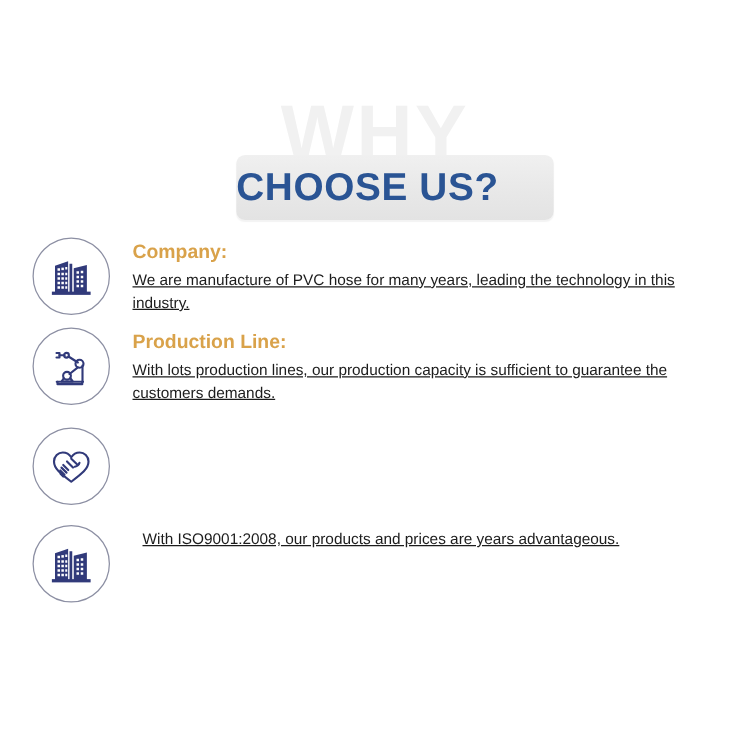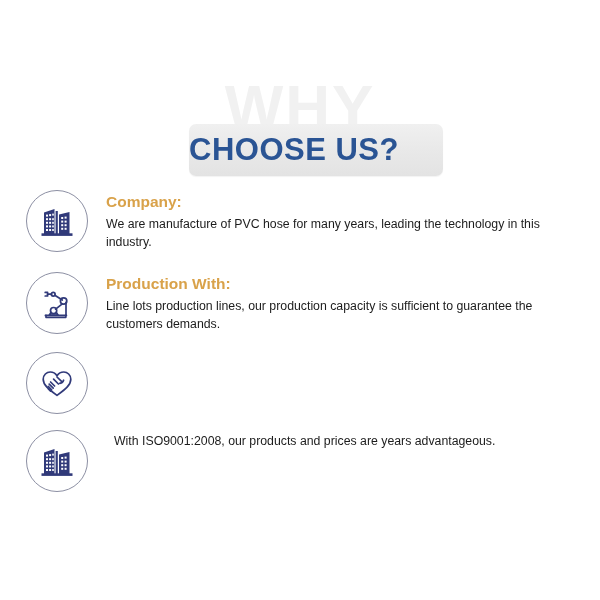--- a/index.html
+++ b/index.html
@@ -58,21 +58,21 @@
   
   .features {
     position: relative;
     padding: 0 24px 0 26px;
   }
   .feature {
     display: flex;
     align-items: flex-start;
     margin-bottom: 18px;
   }
-  .feature.f1 { margin-bottom: 20px; }
+  .feature.f1 { margin-bottom: 10px; }
   .feature.f2 { margin-bottom: 18px; }
   .feature.f3 { margin-bottom: 16px; }
 
   .icon-circle {
     flex: 0 0 auto;
     width: 60px;
     height: 60px;
     border-radius: 50%;
     border: 1px solid #8c8fa3;
     background: #ffffff;
@@ -94,20 +94,21 @@
     color: #d9a24a;
     margin: 0 0 5px 0;
     line-height: 1.15;
   }
   .feature-desc {
     font-size: 12.3px;
     color: #1c1c1c;
     line-height: 1.45;
     margin: 0;
     max-width: 470px;
+    text-decoration: underline;
   }
   .feature.f3 .feature-desc,
   .feature.f4 .feature-desc {
     padding-left: 8px;
   }
 </style>
 </head>
 <body>
 
 <div class="banner">
@@ -188,22 +189,22 @@
           <path d="M13.0 28.6 L11.2 31.2 L20.2 31.2 L18.3 28.6"></path>
 
           <path d="M7.4 31.4 L28.4 31.4"></path>
           <path d="M8.0 31.4 L8.0 33.3 L27.8 33.3 L27.8 31.4"></path>
 
           <path d="M28.0 18.4 L28.0 31.3"></path>
         </g>
       </svg>
     </div>
     <div class="feature-body">
-      <p class="feature-title">Production With:</p>
-      <p class="feature-desc">Line lots production lines, our production capacity is sufficient to guarantee the customers demands.</p>
+      <p class="feature-title">Production Line:</p>
+      <p class="feature-desc">With lots production lines, our production capacity is sufficient to guarantee the customers demands.</p>
     </div>
   </div>
 
   <div class="feature f3">
     <div class="icon-circle">
       <svg width="38" height="38" viewBox="0 0 38 38" aria-hidden="true">
         <g fill="none" stroke="#313a7a" stroke-width="1.7" stroke-linecap="round" stroke-linejoin="round">
 
           <path d="M19 31.4
                    C 10.5 25.0 5.2 21.0 5.2 15.2

